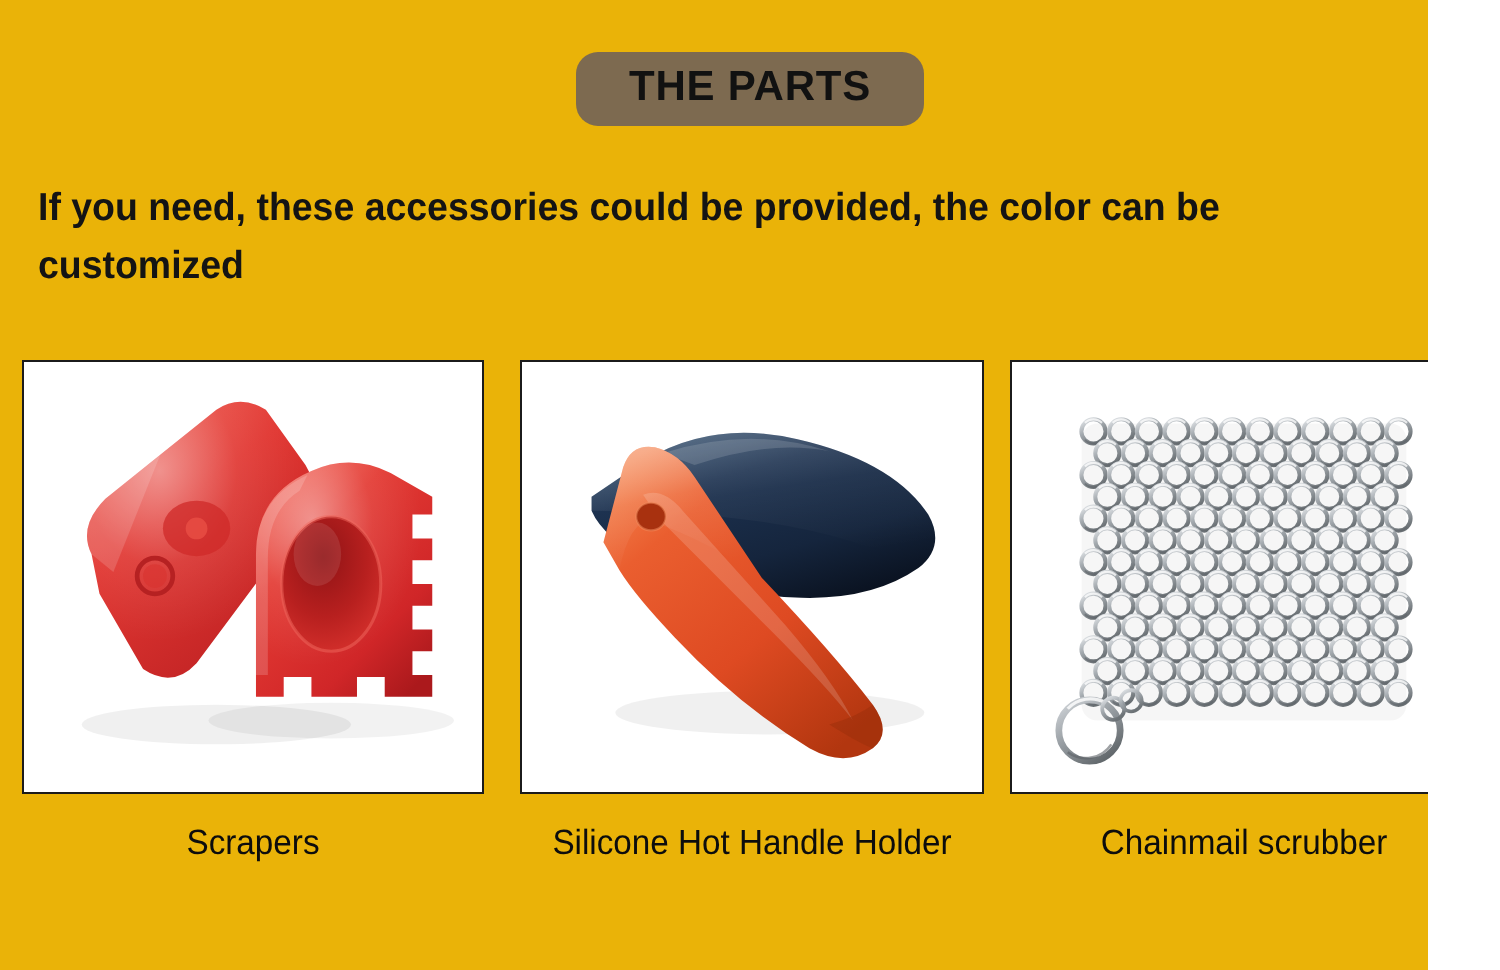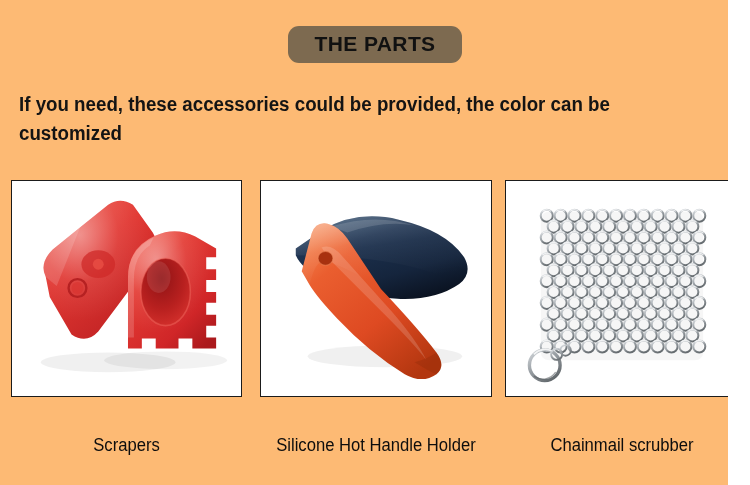--- a/index.html
+++ b/index.html
@@ -8,23 +8,22 @@
     background: #ffffff;
   }
   body {
     font-family: "Liberation Sans", sans-serif;
     -webkit-font-smoothing: antialiased;
   }
   #page {
     position: relative;
     width: 714px;
     height: 485px;
-    background: #fdba74;
+    background: #eab308;
     overflow: hidden;
-    padding-left: 14px;
   }
 
   
   #badge-row {
     position: absolute;
     left: 0;
     top: 26px;
     width: 750px;
     text-align: center;
   }
@@ -86,21 +85,21 @@
     overflow: hidden;
   }
   #card-1 { left: 11px;  width: 231px; height: 217px; }
   #card-2 { left: 260px; width: 232px; height: 217px; }
   #card-3 { left: 505px; width: 234px; height: 217px; }
 
   
   #captions {
     position: absolute;
     left: 0;
-    top: 432px;
+    top: 408px;
     width: 750px;
     height: 30px;
   }
   .caption {
     position: absolute;
     top: 0;
     font-family: "Liberation Sans", sans-serif;
     font-weight: normal;
     font-size: 17.5px;
     line-height: 26px;

